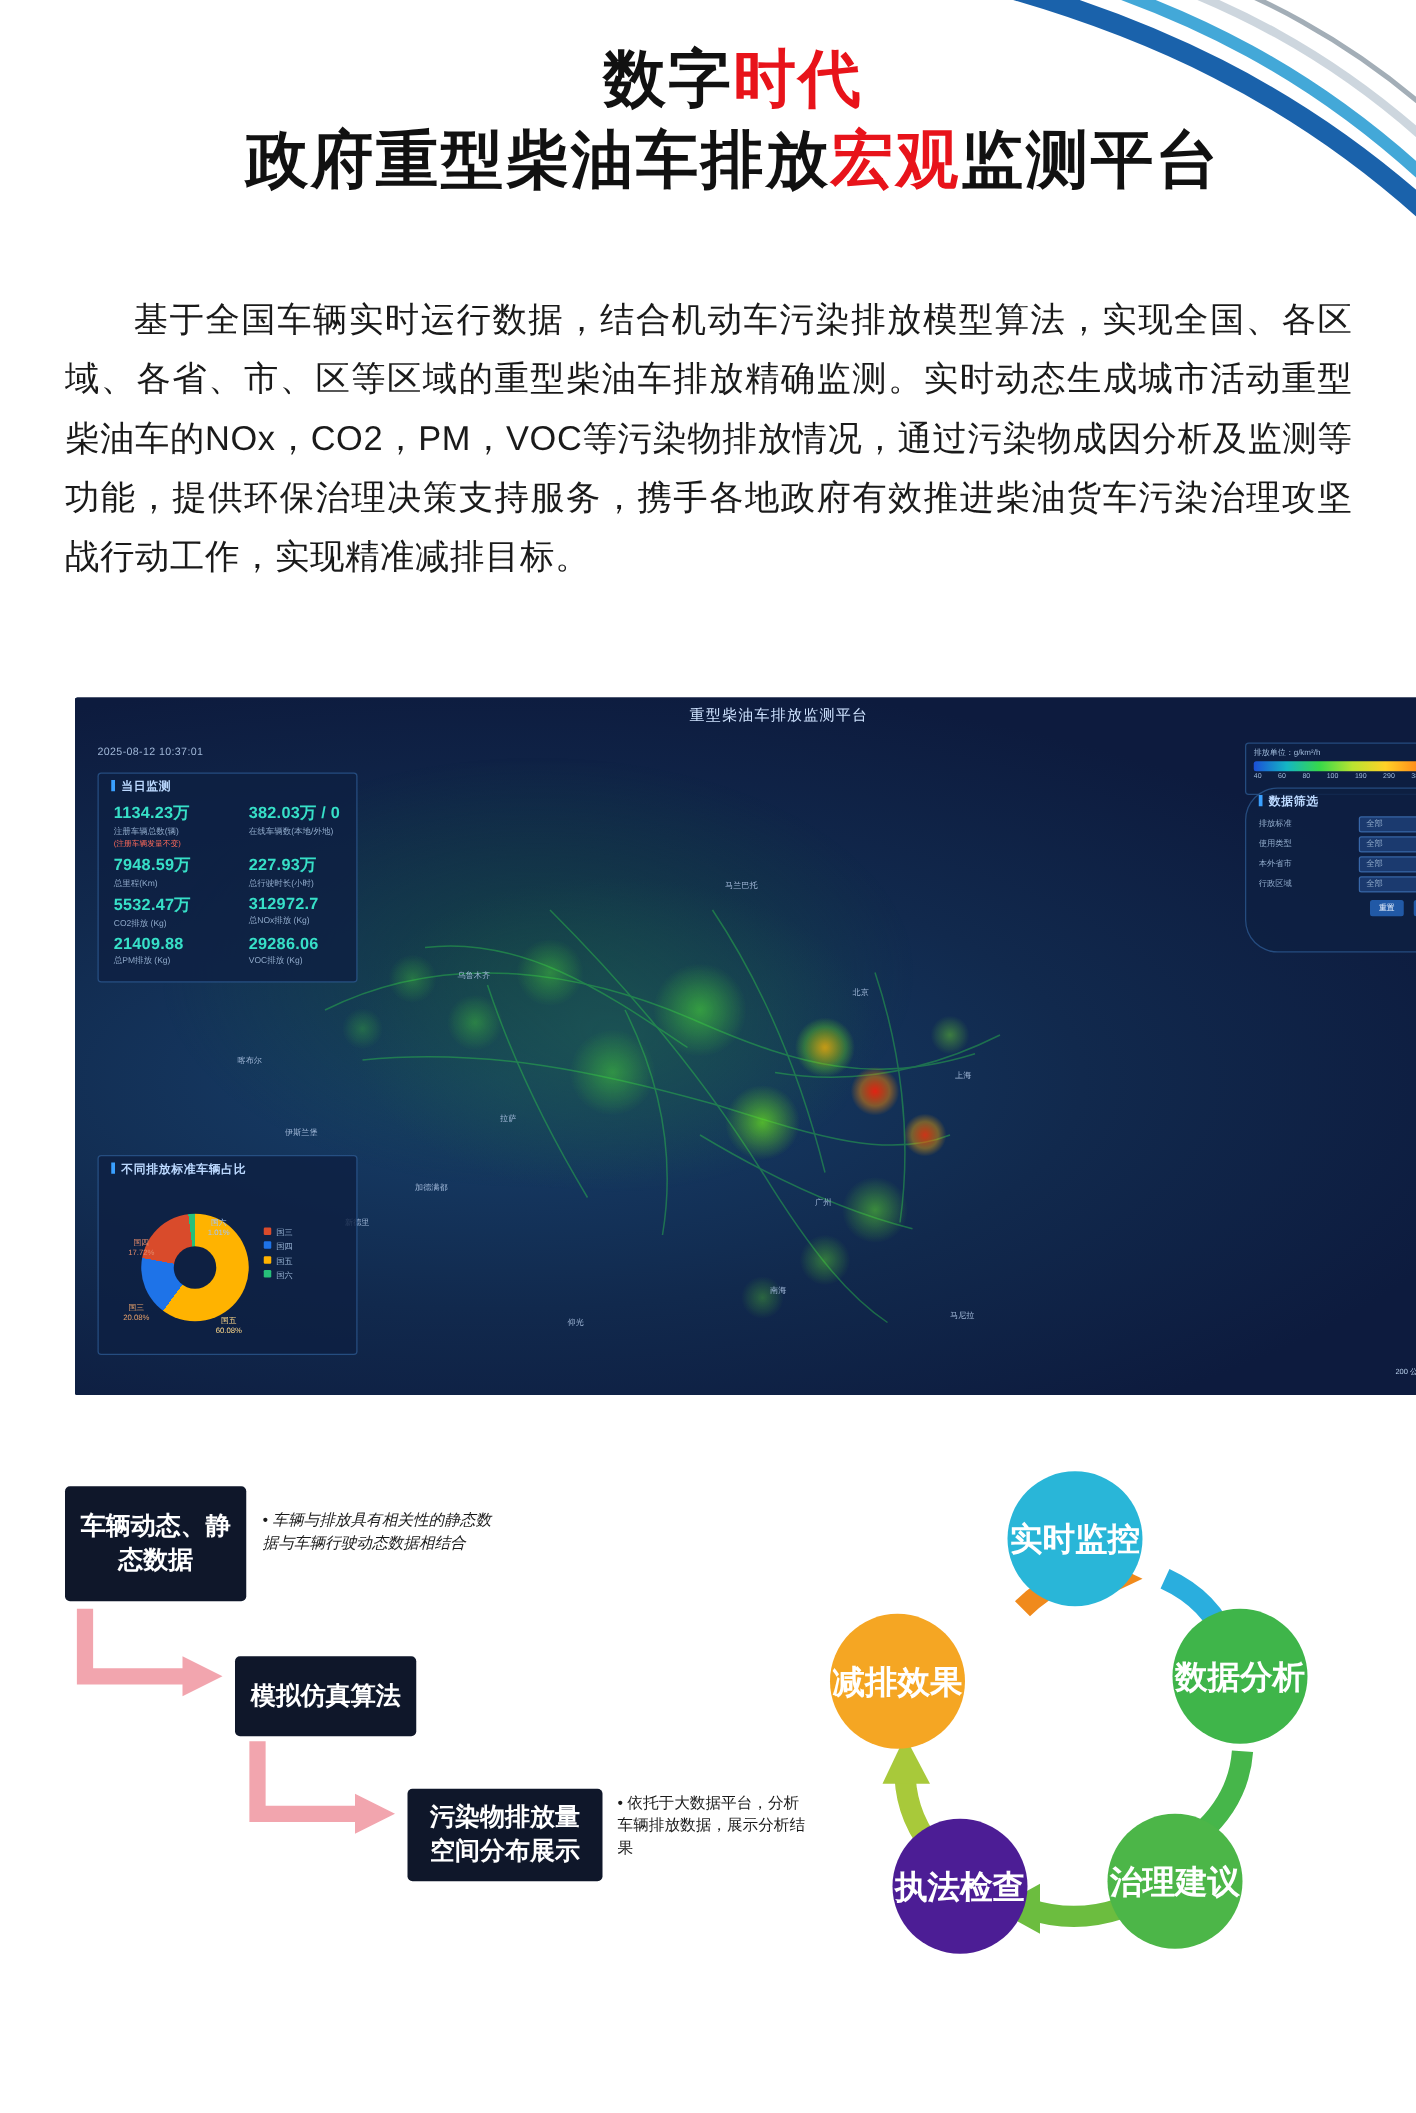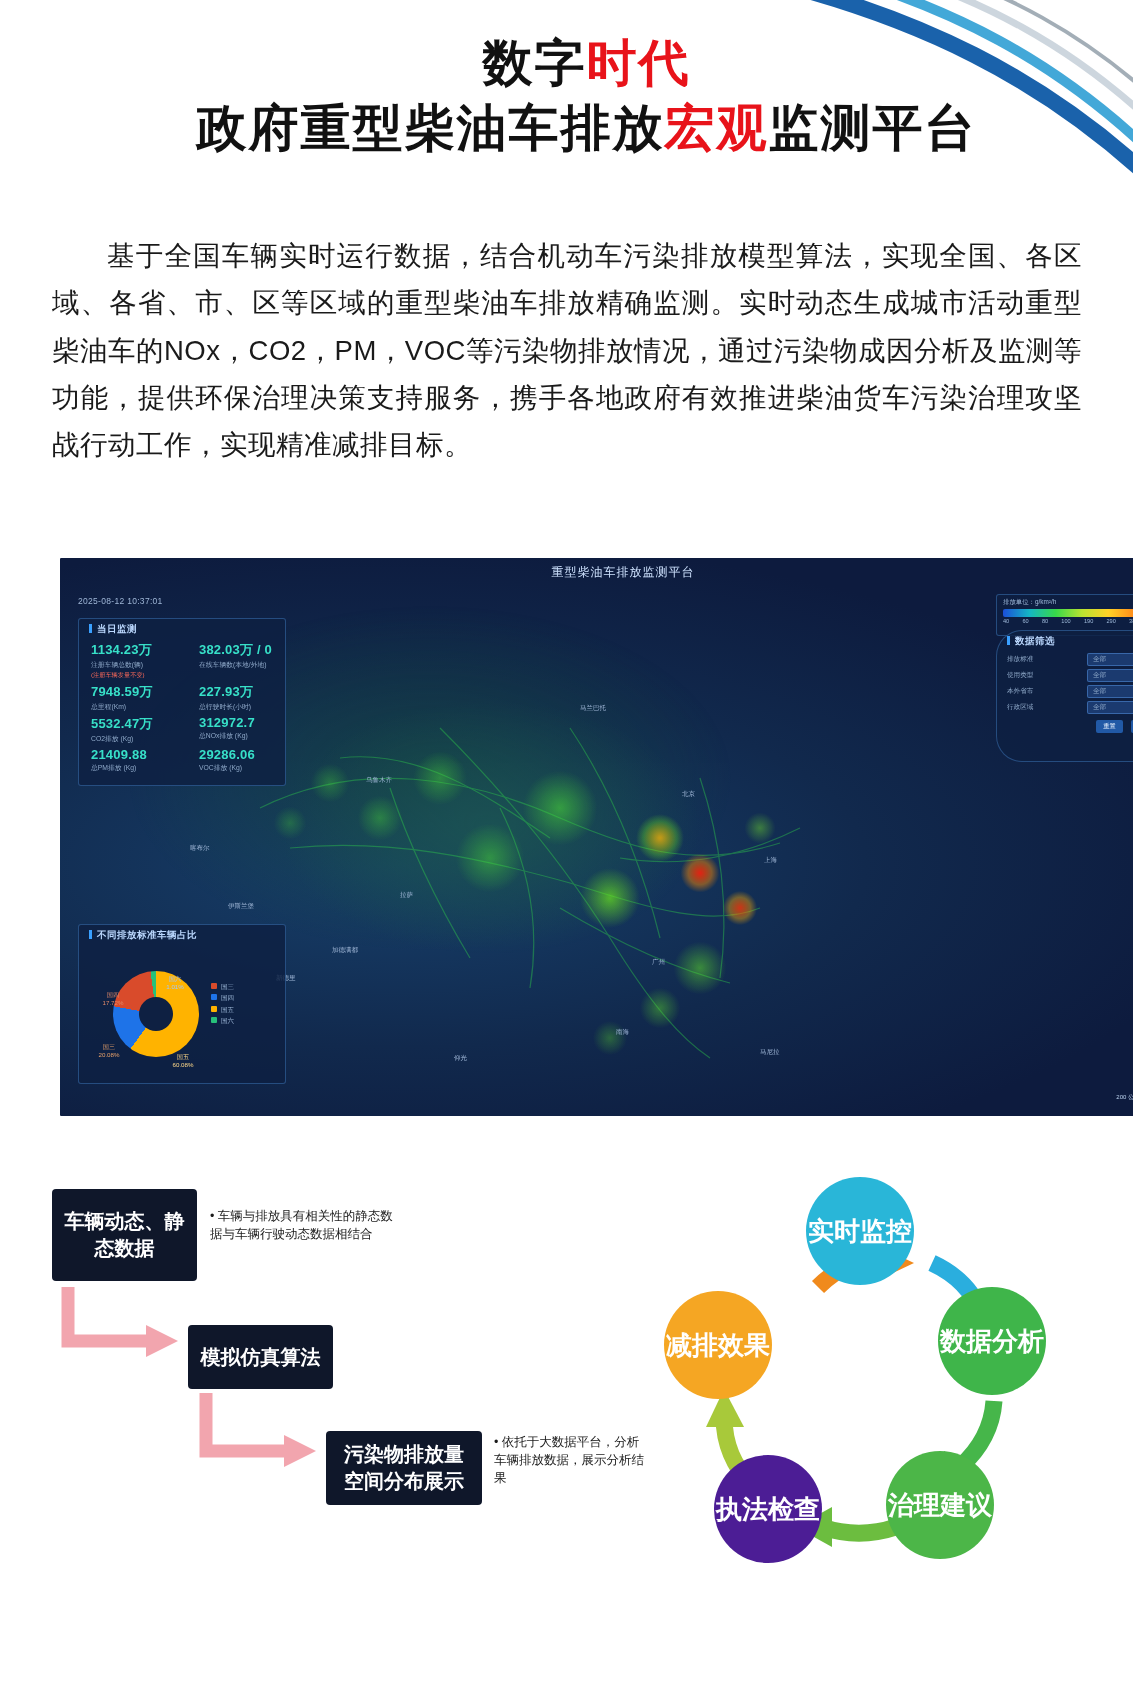--- a/index.html
+++ b/index.html
@@ -316,21 +316,21 @@
   <div class="mapctl">
     <div>+</div>
     <div>5</div>
     <div>−</div>
   </div>
   <div class="scalebar">200 公里</div>
 </div>
 
 <div class="flow">
   <div class="fbox" style="left:52px; top:14px; width:145px; height:92px;">车辆动态、静态数据</div>
-  <div class="fnote" style="left:210px; top:32px; width:190px;">车辆与排放具有相关性的静态数据与车辆行驶动态数据相结合</div>
+  <div class="fnote" style="left:210px; top:32px; width:190px;font-style:italic;">车辆与排放具有相关性的静态数据与车辆行驶动态数据相结合</div>
 
   <svg class="arrow" style="left:58px; top:108px;" width="130" height="92">
     <path d="M10,4 L10,58 L92,58" stroke="#f2a5ae" stroke-width="13" fill="none"></path>
     <path d="M88,42 L120,58 L88,74 Z" fill="#f2a5ae"></path>
   </svg>
 
   <div class="fbox" style="left:188px; top:150px; width:145px; height:64px;">模拟仿真算法</div>
 
   <svg class="arrow" style="left:196px; top:214px;" width="130" height="96">
     <path d="M10,4 L10,62 L92,62" stroke="#f2a5ae" stroke-width="13" fill="none"></path>

